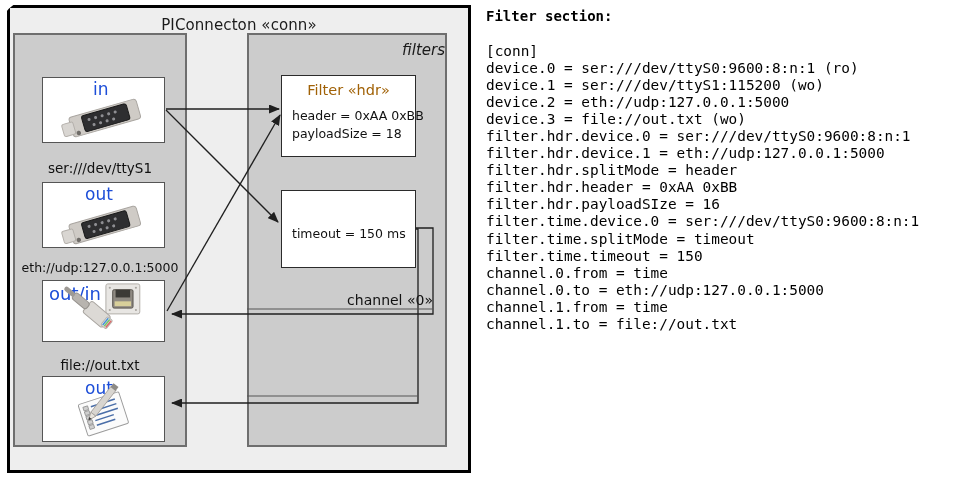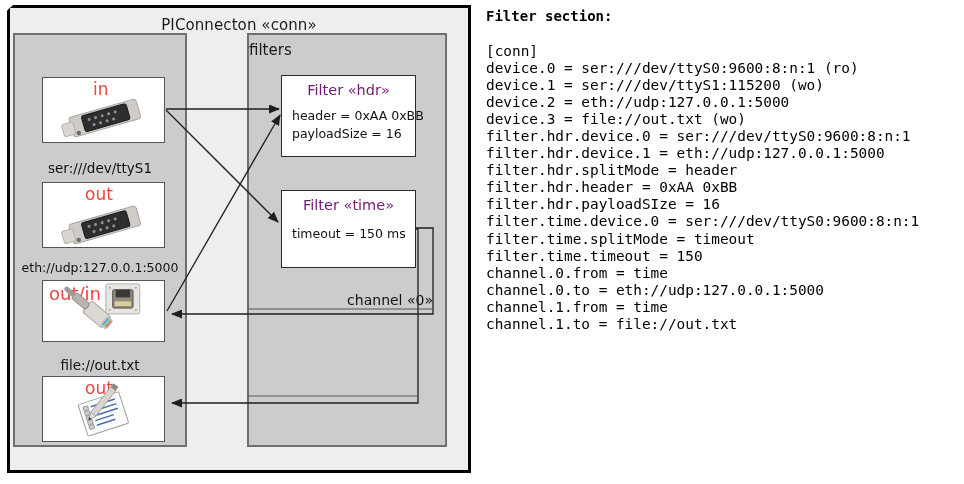--- a/index.html
+++ b/index.html
@@ -47,23 +47,24 @@
     background: #cccccc;
     border: 2px solid #6e6e6e;
   }
   #panel-devices { left: 13px; top: 33px; width: 174px; height: 414px; }
   #panel-filters { left: 247px; top: 33px; width: 200px; height: 414px; }
 
   .panel-title {
     position: absolute;
     left: 0; top: 6px;
     width: 100%;
-    text-align: left;
+    text-align: right;
     font-size: 15px;
     color: #1a1a1a;
+    font-style: italic;
   }
 
   .dev-label {
     position: absolute;
     width: 100%;
     text-align: center;
     font-size: 13.5px;
     color: #111111;
     white-space: nowrap;
   }
@@ -72,40 +73,40 @@
     position: absolute;
     background: #ffffff;
     border: 1.5px solid #555555;
     left: 29px;
     width: 123px;
   }
 
   .dev-io {
     position: absolute;
     font-size: 17px;
-    color: #ef4444;
+    color: #1d4ed8;
     line-height: 1;
   }
 
   
   .serial-ill { position:absolute; left:0; top:0; width:100%; height:100%; }
 
   
   .filter-box {
     position: absolute;
     background: #ffffff;
     border: 1.6px solid #2b2b2b;
   }
   .filter-title {
     position: absolute;
     left: 0; top: 6px;
     width: 100%;
     text-align: center;
     font-size: 14.5px;
-    color: #701a75;
+    color: #a16207;
   }
   .filter-attr {
     position: absolute;
     left: 10px;
     font-size: 12.5px;
     color: #111111;
     white-space: nowrap;
   }
 
   .channel-label {
@@ -263,25 +264,24 @@
       </svg>
     </div>
 
     <div class="panel" id="panel-filters">
       <div class="panel-title">filters</div>
     </div>
 
     <div class="filter-box" style="left:281px; top:75px; width:135px; height:82px;">
       <div class="filter-title">Filter «hdr»</div>
       <div class="filter-attr" style="top:32px;">header = 0xAA 0xBB</div>
-      <div class="filter-attr" style="top:50px;">payloadSize = 16</div>
+      <div class="filter-attr" style="top:50px;">payloadSize = 18</div>
     </div>
 
     <div class="filter-box" style="left:281px; top:190px; width:135px; height:78px;">
-      <div class="filter-title">Filter «time»</div>
       <div class="filter-attr" style="top:35px;">timeout = 150 ms</div>
     </div>
 
     <div class="channel-label" style="left:240px; top:292px; width:193px;">channel «0»</div>
 
     <svg class="ovl" viewBox="0 0 478 484">
       <defs>
         <marker id="ah" markerWidth="11" markerHeight="9" refX="10" refY="4.5" orient="auto" markerUnits="userSpaceOnUse">
           <path d="M0,0 L11,4.5 L0,9 z" fill="#1f1f1f"></path>
         </marker>

